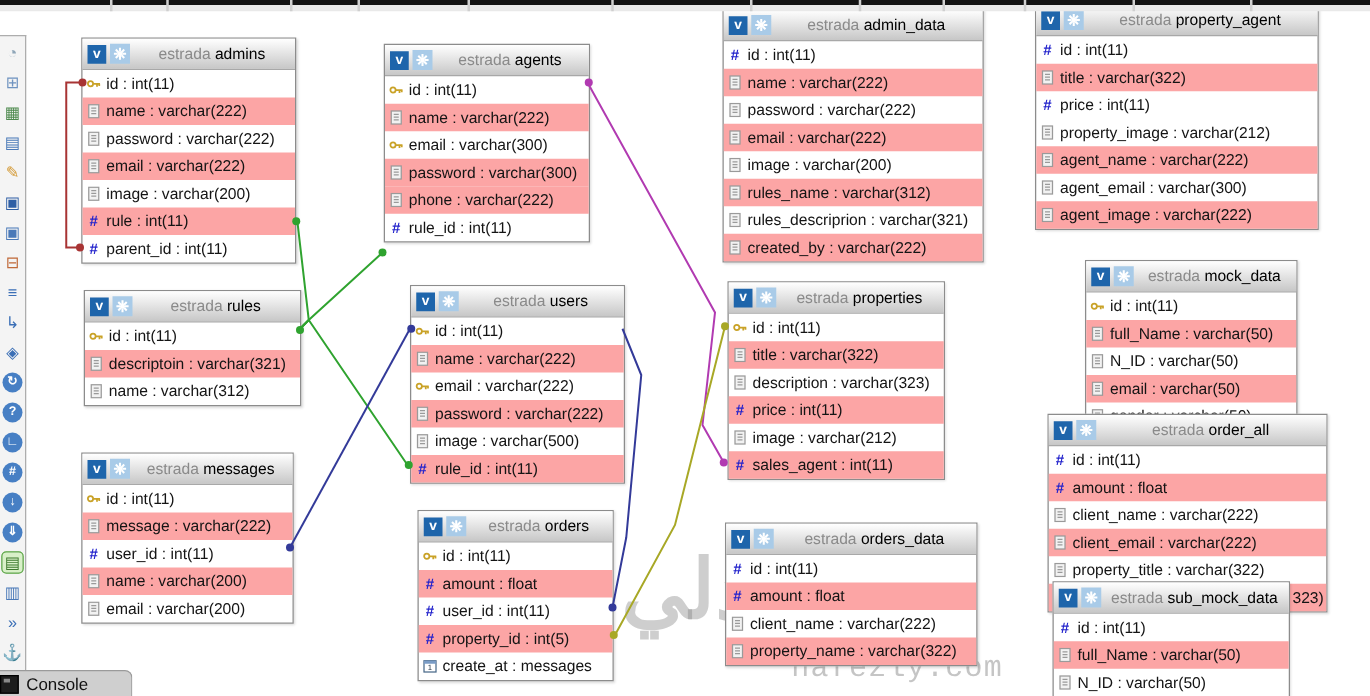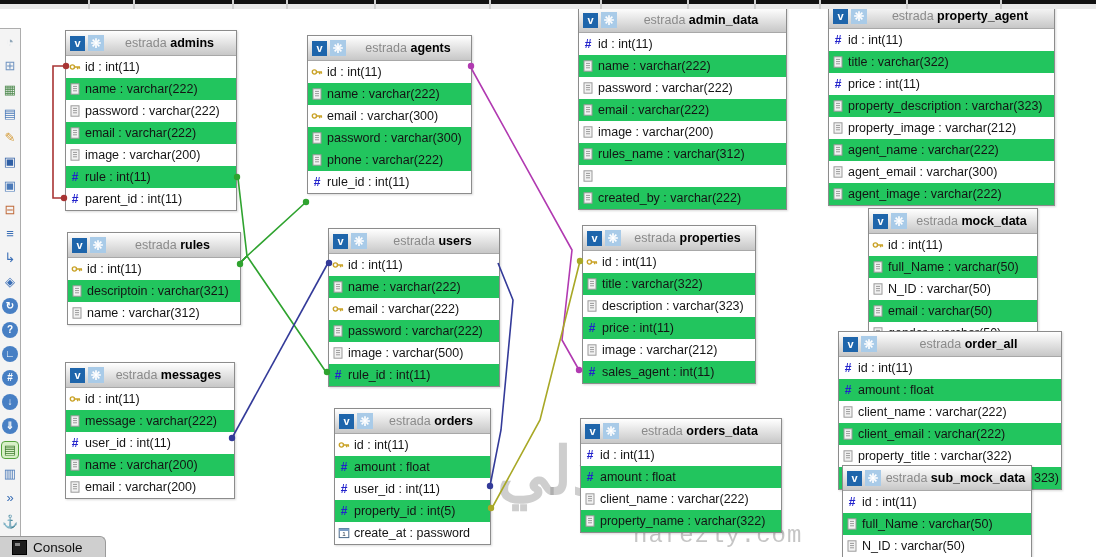--- a/index.html
+++ b/index.html
@@ -16,21 +16,21 @@
         border:1px solid #adadad;border-left:none;z-index:5;display:flex;flex-direction:column;
         align-items:center;padding-top:5px;gap:8px;box-sizing:border-box;}
   .sic{width:16px;height:16px;font-size:13px;line-height:16px;text-align:center;cursor:pointer;
        display:flex;align-items:center;justify-content:center;}
   .sic.circled{background:#477fc4;color:#fff;border-radius:50%;font-size:10px;font-weight:bold;}
   .sic.active{background:#d8f0c8;outline:1.5px solid #54a33c;border-radius:3px;}
 
   
   .console{position:absolute;left:0;bottom:0;height:21px;width:106px;background:#cfcfcf;
            border:1px solid #9a9a9a;border-left:none;border-bottom:none;border-radius:0 6px 0 0;
-           display:flex;align-items:center;gap:6px;padding-left:12px;box-sizing:border-box;
+           display:flex;align-items:center;gap:6px;padding-left:0;box-sizing:border-box;
            z-index:8;cursor:pointer;font-size:13.5px;color:#111;}
   .console .cicon{width:13px;height:13px;background:#1d1d1d;border:1px solid #000;position:relative;}
   .console .cicon:after{content:"";position:absolute;left:2px;top:2px;width:5px;height:3px;background:#888;}
 
   
   .wm-ar{position:absolute;left:497px;top:438px;font-size:66px;font-weight:bold;
          color:rgba(125,125,125,.38);z-index:1;line-height:1;}
   .wm-en{position:absolute;left:633px;top:522px;font-size:24px;color:rgba(150,150,150,.55);
          z-index:1;letter-spacing:1px;font-family:Liberation Mono, monospace;}
 
@@ -41,24 +41,24 @@
   .tbl{position:absolute;background:#fff;border:1px solid #8c8c8c;z-index:2;font-size:12.5px;
        box-shadow:1px 1px 2px rgba(0,0,0,.15);cursor:move;}
   .tbl-h{height:24px;background:linear-gradient(#ffffff,#c7c7c7);border-bottom:1px solid #a8a8a8;
          display:flex;align-items:center;padding:0 4px;gap:3px;}
   .vbox{width:15px;height:15px;background:#1e65ab;color:#fff;font-weight:bold;font-size:11px;
         display:flex;align-items:center;justify-content:center;cursor:pointer;flex:0 0 auto;}
   .gbox{width:16px;height:16px;background:#a9cbe8;display:flex;align-items:center;
         justify-content:center;cursor:pointer;flex:0 0 auto;}
   .tbl-title{flex:1;text-align:center;white-space:nowrap;overflow:hidden;}
   .db{color:#8a8a8a;}
-  .tname{font-weight:bold;color:#000;}
+  .tname{font-weight:normal;color:#000;}
   .row{height:22px;display:flex;align-items:center;padding:0 3px;gap:4px;white-space:nowrap;
        overflow:hidden;box-sizing:border-box;}
-  .row.alt{background:#22c55e;}
+  .row.alt{background:#fca5a5;}
   .row.frag{justify-content:flex-end;padding-right:2px;}
   .lbl{color:#141414;}
   .hash{color:#2323cc;font-weight:bold;width:12px;text-align:center;flex:0 0 auto;font-size:12px;}
   .fic{flex:0 0 auto;}
 </style>
 </head>
 <body>
 
 <div id="canvas">
 
@@ -291,20 +291,21 @@
             <rect x="2" y="0.8" width="8" height="10.4" fill="#f2f2f2" stroke="#9a9a9a"></rect>
             <path d="M4 3.4h4M4 5.6h4M4 7.8h4" stroke="#9a9a9a" stroke-width="1" fill="none"></path>
           </svg>
           <span class="lbl">rules_name : varchar(312)</span>
         </div>
         <div class="row">
           <svg class="fic" width="12" height="12" viewBox="0 0 12 12">
             <rect x="2" y="0.8" width="8" height="10.4" fill="#f2f2f2" stroke="#9a9a9a"></rect>
             <path d="M4 3.4h4M4 5.6h4M4 7.8h4" stroke="#9a9a9a" stroke-width="1" fill="none"></path>
           </svg>
+          <span class="lbl">rules_descriprion : varchar(321)</span>
         </div>
         <div class="row alt">
           <svg class="fic" width="12" height="12" viewBox="0 0 12 12">
             <rect x="2" y="0.8" width="8" height="10.4" fill="#f2f2f2" stroke="#9a9a9a"></rect>
             <path d="M4 3.4h4M4 5.6h4M4 7.8h4" stroke="#9a9a9a" stroke-width="1" fill="none"></path>
           </svg>
           <span class="lbl">created_by : varchar(222)</span>
         </div>
       </div>
       <div class="tbl" style="left: 828px; top: 3px; width: 225px;">
@@ -327,27 +328,20 @@
         <div class="row alt">
           <svg class="fic" width="12" height="12" viewBox="0 0 12 12">
             <rect x="2" y="0.8" width="8" height="10.4" fill="#f2f2f2" stroke="#9a9a9a"></rect>
             <path d="M4 3.4h4M4 5.6h4M4 7.8h4" stroke="#9a9a9a" stroke-width="1" fill="none"></path>
           </svg>
           <span class="lbl">title : varchar(322)</span>
         </div>
         <div class="row">
           <span class="hash">#</span>
           <span class="lbl">price : int(11)</span>
-        </div>
-        <div class="row alt">
-          <svg class="fic" width="12" height="12" viewBox="0 0 12 12">
-            <rect x="2" y="0.8" width="8" height="10.4" fill="#f2f2f2" stroke="#9a9a9a"></rect>
-            <path d="M4 3.4h4M4 5.6h4M4 7.8h4" stroke="#9a9a9a" stroke-width="1" fill="none"></path>
-          </svg>
-          <span class="lbl">property_description : varchar(323)</span>
         </div>
         <div class="row">
           <svg class="fic" width="12" height="12" viewBox="0 0 12 12">
             <rect x="2" y="0.8" width="8" height="10.4" fill="#f2f2f2" stroke="#9a9a9a"></rect>
             <path d="M4 3.4h4M4 5.6h4M4 7.8h4" stroke="#9a9a9a" stroke-width="1" fill="none"></path>
           </svg>
           <span class="lbl">property_image : varchar(212)</span>
         </div>
         <div class="row alt">
           <svg class="fic" width="12" height="12" viewBox="0 0 12 12">
@@ -635,21 +629,21 @@
         <div class="row alt">
           <span class="hash">#</span>
           <span class="lbl">property_id : int(5)</span>
         </div>
         <div class="row">
           <svg class="fic" width="12" height="12" viewBox="0 0 12 12">
             <rect x="1.2" y="1.6" width="9.6" height="9" fill="#fff" stroke="#4a6a8a"></rect>
             <rect x="1.2" y="1.6" width="9.6" height="2.4" fill="#7a9cc6"></rect>
             <text x="6" y="9.4" font-size="6.2" fill="#234" text-anchor="middle" font-family="sans-serif">1</text>
           </svg>
-          <span class="lbl">create_at : password</span>
+          <span class="lbl">create_at : messages</span>
         </div>
       </div>
       <div class="tbl" style="left: 580px; top: 418px; width: 200px;">
         <div class="tbl-h">
           <span class="vbox">v</span>
           <span class="gbox">
             <svg width="12" height="12" viewBox="0 0 16 16">
               <g stroke="#fff" stroke-width="2.2" fill="none">
                 <path d="M8 1.5v4M8 10.5v4M1.5 8h4M10.5 8h4M3.5 3.5l2.8 2.8M12.5 12.5L9.7 9.7M12.5 3.5L9.7 6.3M3.5 12.5l2.8-2.8"></path>
               </g>

